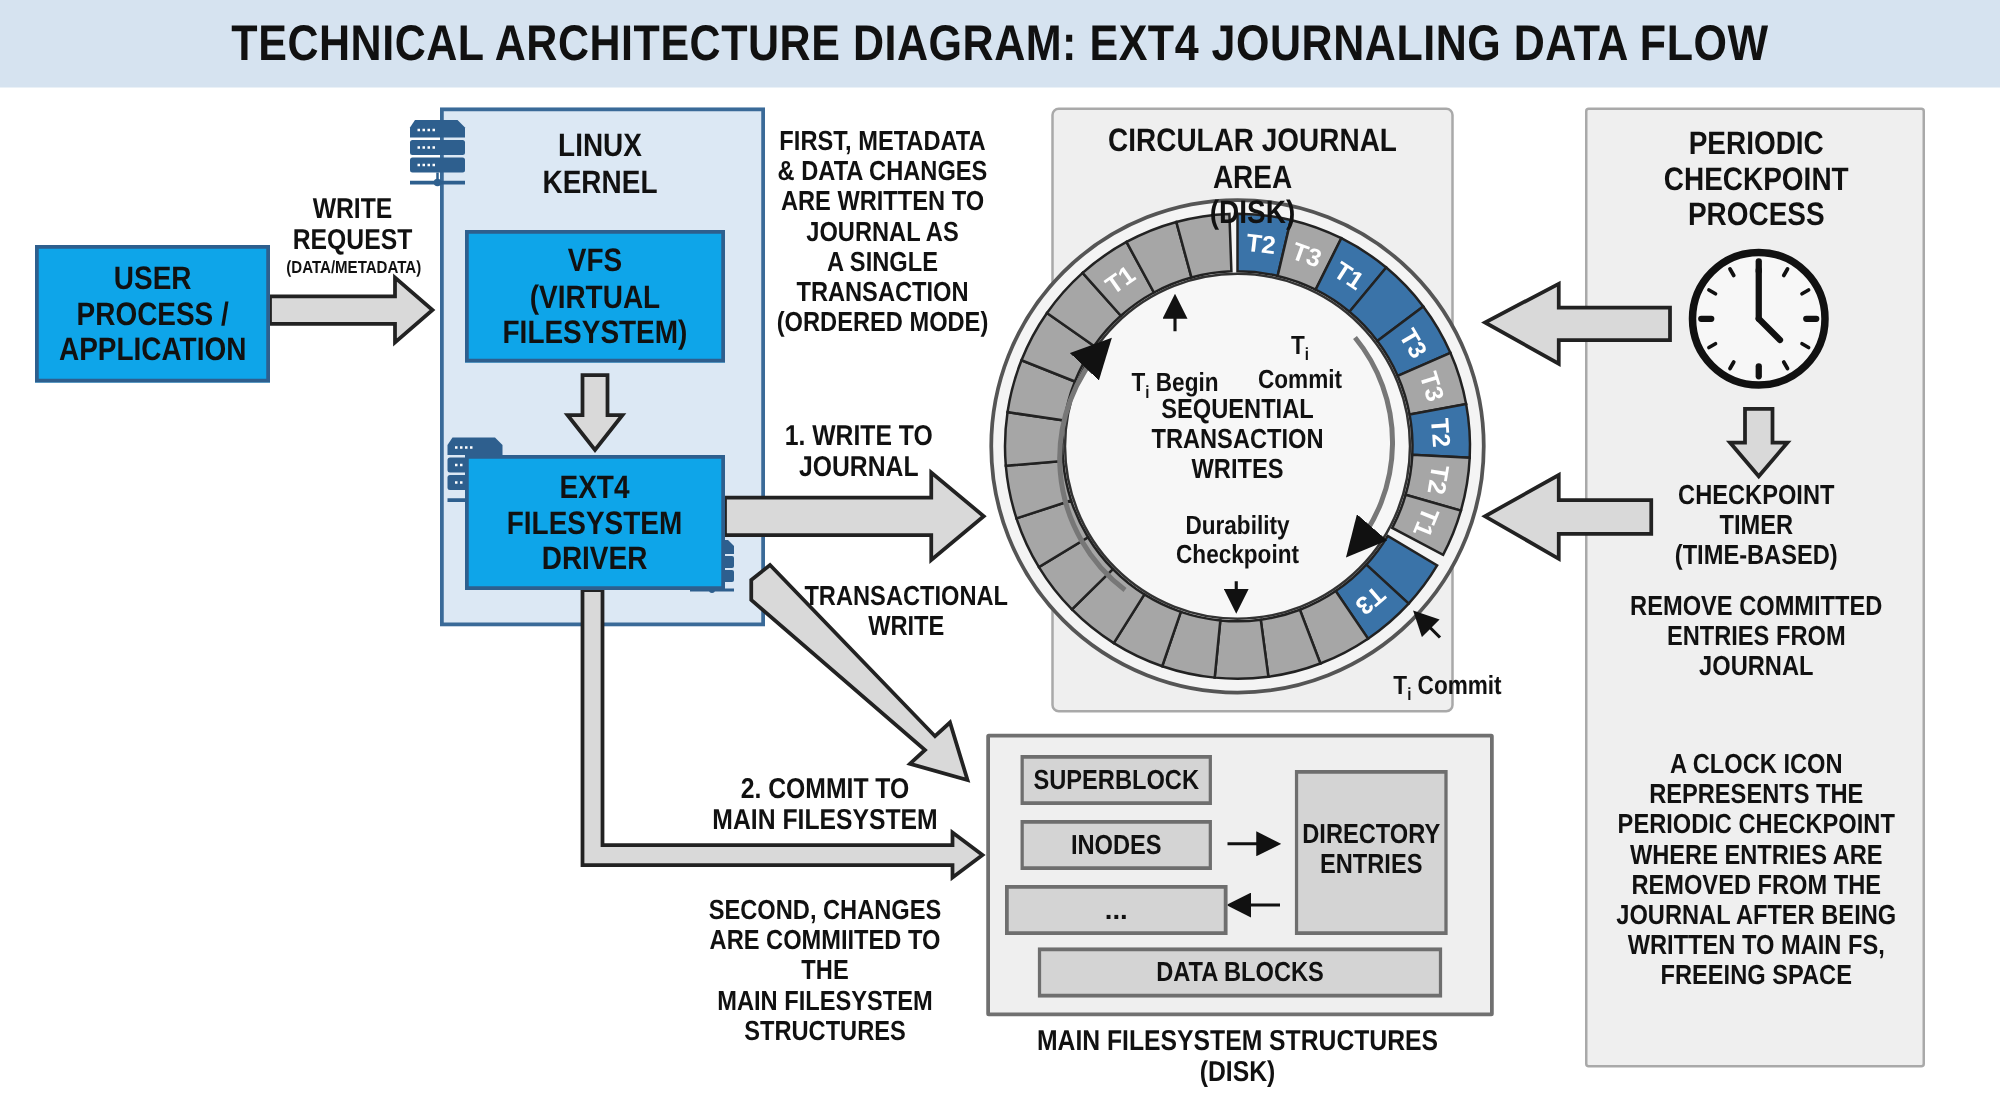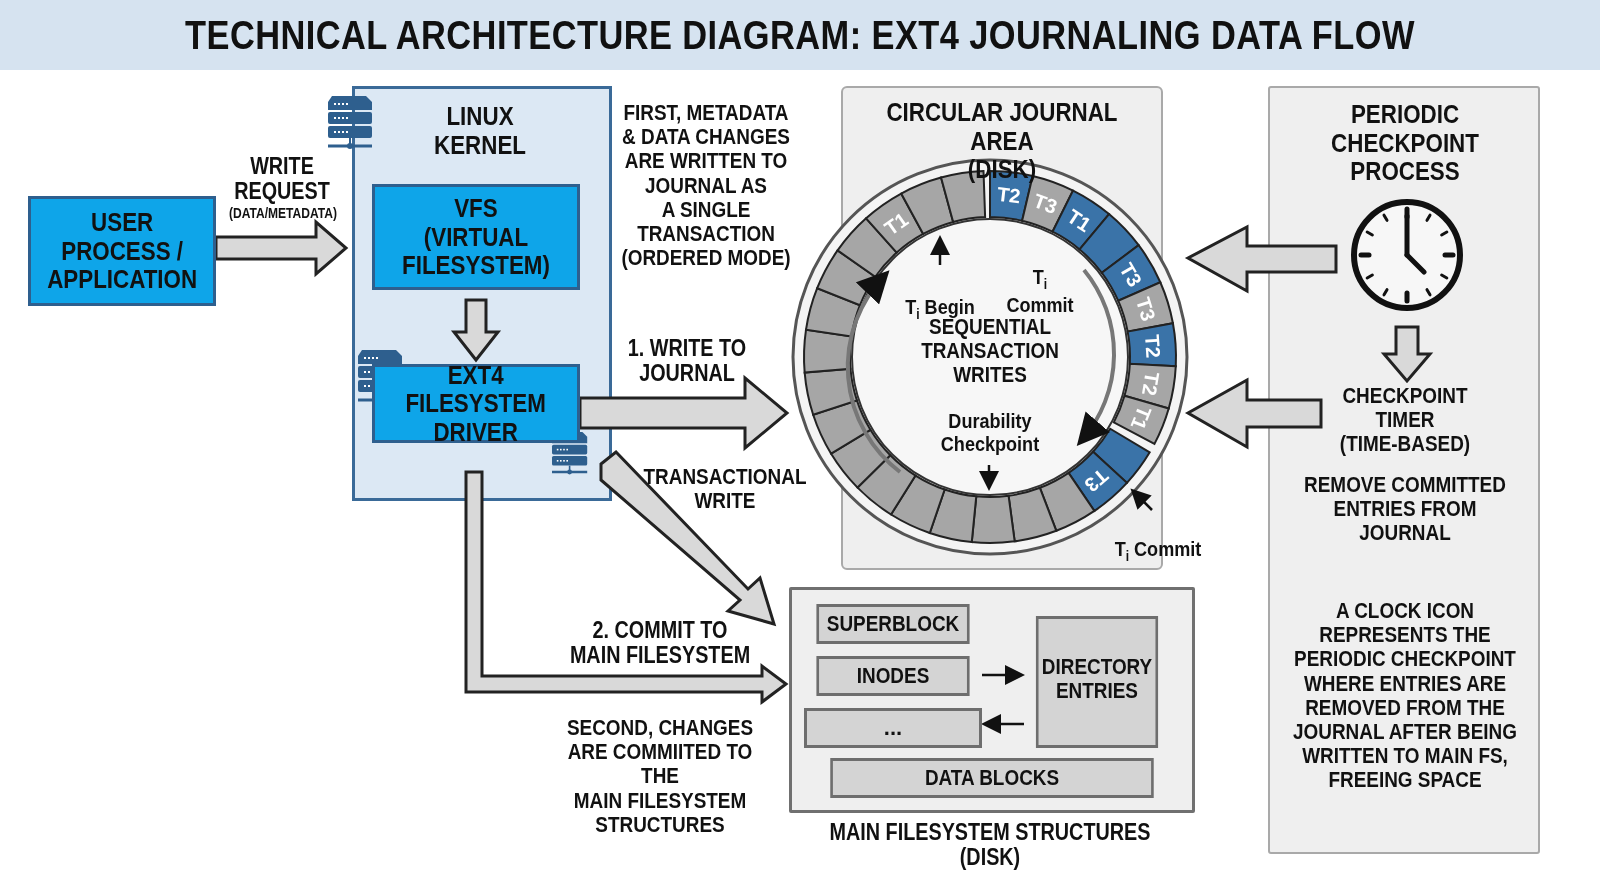--- a/index.html
+++ b/index.html
@@ -227,21 +227,21 @@
 <div class="lbl cond" style="left:222px;top:154px;width:120px;font-size:23px;">WRITE
 REQUEST</div>
 <div class="lbl cond" style="left:210px;top:206px;width:146px;font-size:14px;">(DATA/METADATA)</div>
 
 <div class="lbl cond" style="left:385px;top:102px;width:190px;font-size:26px;">LINUX KERNEL</div>
 <div class="box-blue" style="left:372px;top:184px;width:208px;height:106px;border-width:3px;">
   <span class="cond">VFS
 (VIRTUAL
 FILESYSTEM)</span>
 </div>
-<div class="box-blue" style="left:372px;top:364px;width:208px;height:79px;border-width:3px;">
+<div class="box-blue" style="left:372px;top:364px;width:208px;height:108px;border-width:3px;">
   <span class="cond">EXT4
 FILESYSTEM
 DRIVER</span>
 </div>
 
 <div class="lbl cond" style="left:606px;top:101px;width:200px;font-size:22px;">FIRST, METADATA
 &amp; DATA CHANGES
 ARE WRITTEN TO
 JOURNAL AS
 A SINGLE

